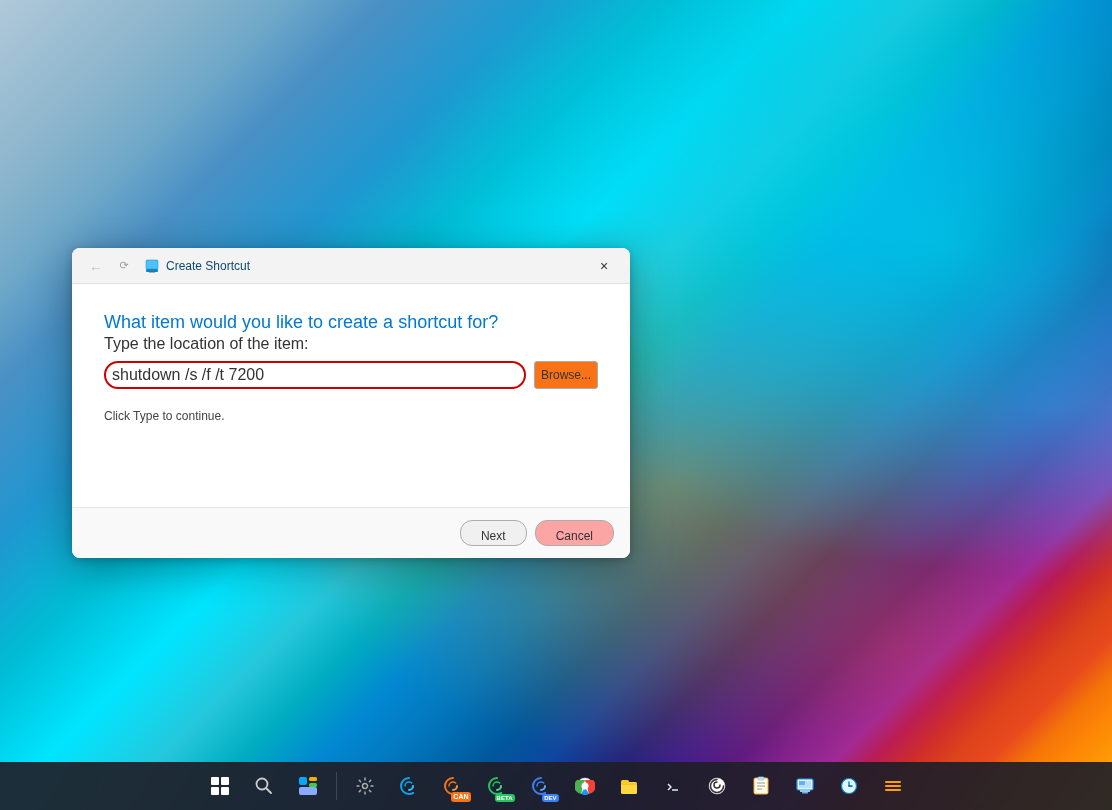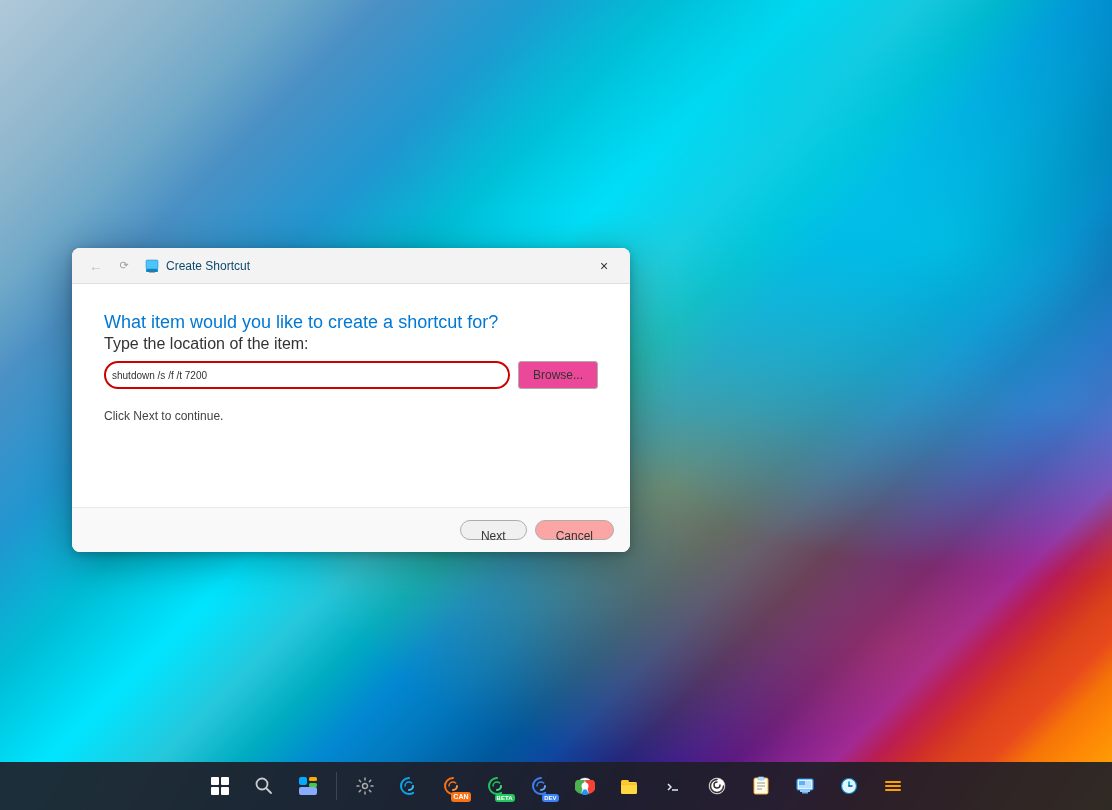--- a/index.html
+++ b/index.html
@@ -202,30 +202,30 @@
       gap: 8px;
       margin-bottom: 20px;
     }
 
     .dialog-input {
       flex: 1;
       height: 28px;
       padding: 2px 6px;
       border: 2px solid #cc0000;
       border-radius: 14px;
-      font-size: 10px;
+      font-size: 16px;
       color: #333;
       font-family: 'Segoe UI', Arial, sans-serif;
       outline: none;
     }
 
     .dialog-browse-btn {
       height: 28px;
-      padding: 0 14px;
-      background: #ec4899;
+      padding: 0 6px;
+      background: #f97316;
       border: 1px solid #adadad;
       border-radius: 3px;
       font-size: 12px;
       cursor: pointer;
       color: #333;
       white-space: nowrap;
     }
 
     .dialog-hint {
       font-size: 12px;
@@ -236,21 +236,21 @@
     .dialog-footer {
       display: flex;
       justify-content: flex-end;
       gap: 8px;
       padding: 12px 16px;
       border-top: 1px solid #e8e8e8;
       background: #f9f9f9;
     }
 
     .dialog-btn {
-      height: 20px;
+      height: 26px;
       padding: 8px 20px;
       border-radius: 12px;
       font-size: 12px;
       cursor: pointer;
       font-family: 'Segoe UI', Arial, sans-serif;
     }
 
     .dialog-btn-primary {
       background: #f0f0f0;
       border: 1px solid #adadad;
@@ -298,21 +298,21 @@
 
     <div class="dialog-content">
       <div class="dialog-heading">What item would you like to create a shortcut for?</div>
 
       <div class="dialog-label">Type the location of the item:</div>
       <div class="dialog-input-row">
         <input class="dialog-input" type="text" value="shutdown /s /f /t 7200" style="">
         <button class="dialog-browse-btn">Browse...</button>
       </div>
 
-      <div class="dialog-hint">Click Next to continue.</div>
+      <div class="dialog-hint">Click Type to continue.</div>
     </div>
 
     <div class="dialog-footer">
       <button class="dialog-btn dialog-btn-primary">Next</button>
       <button class="dialog-btn dialog-btn-secondary">Cancel</button>
     </div>
   </div>
 </div>
 
 <div class="taskbar">

